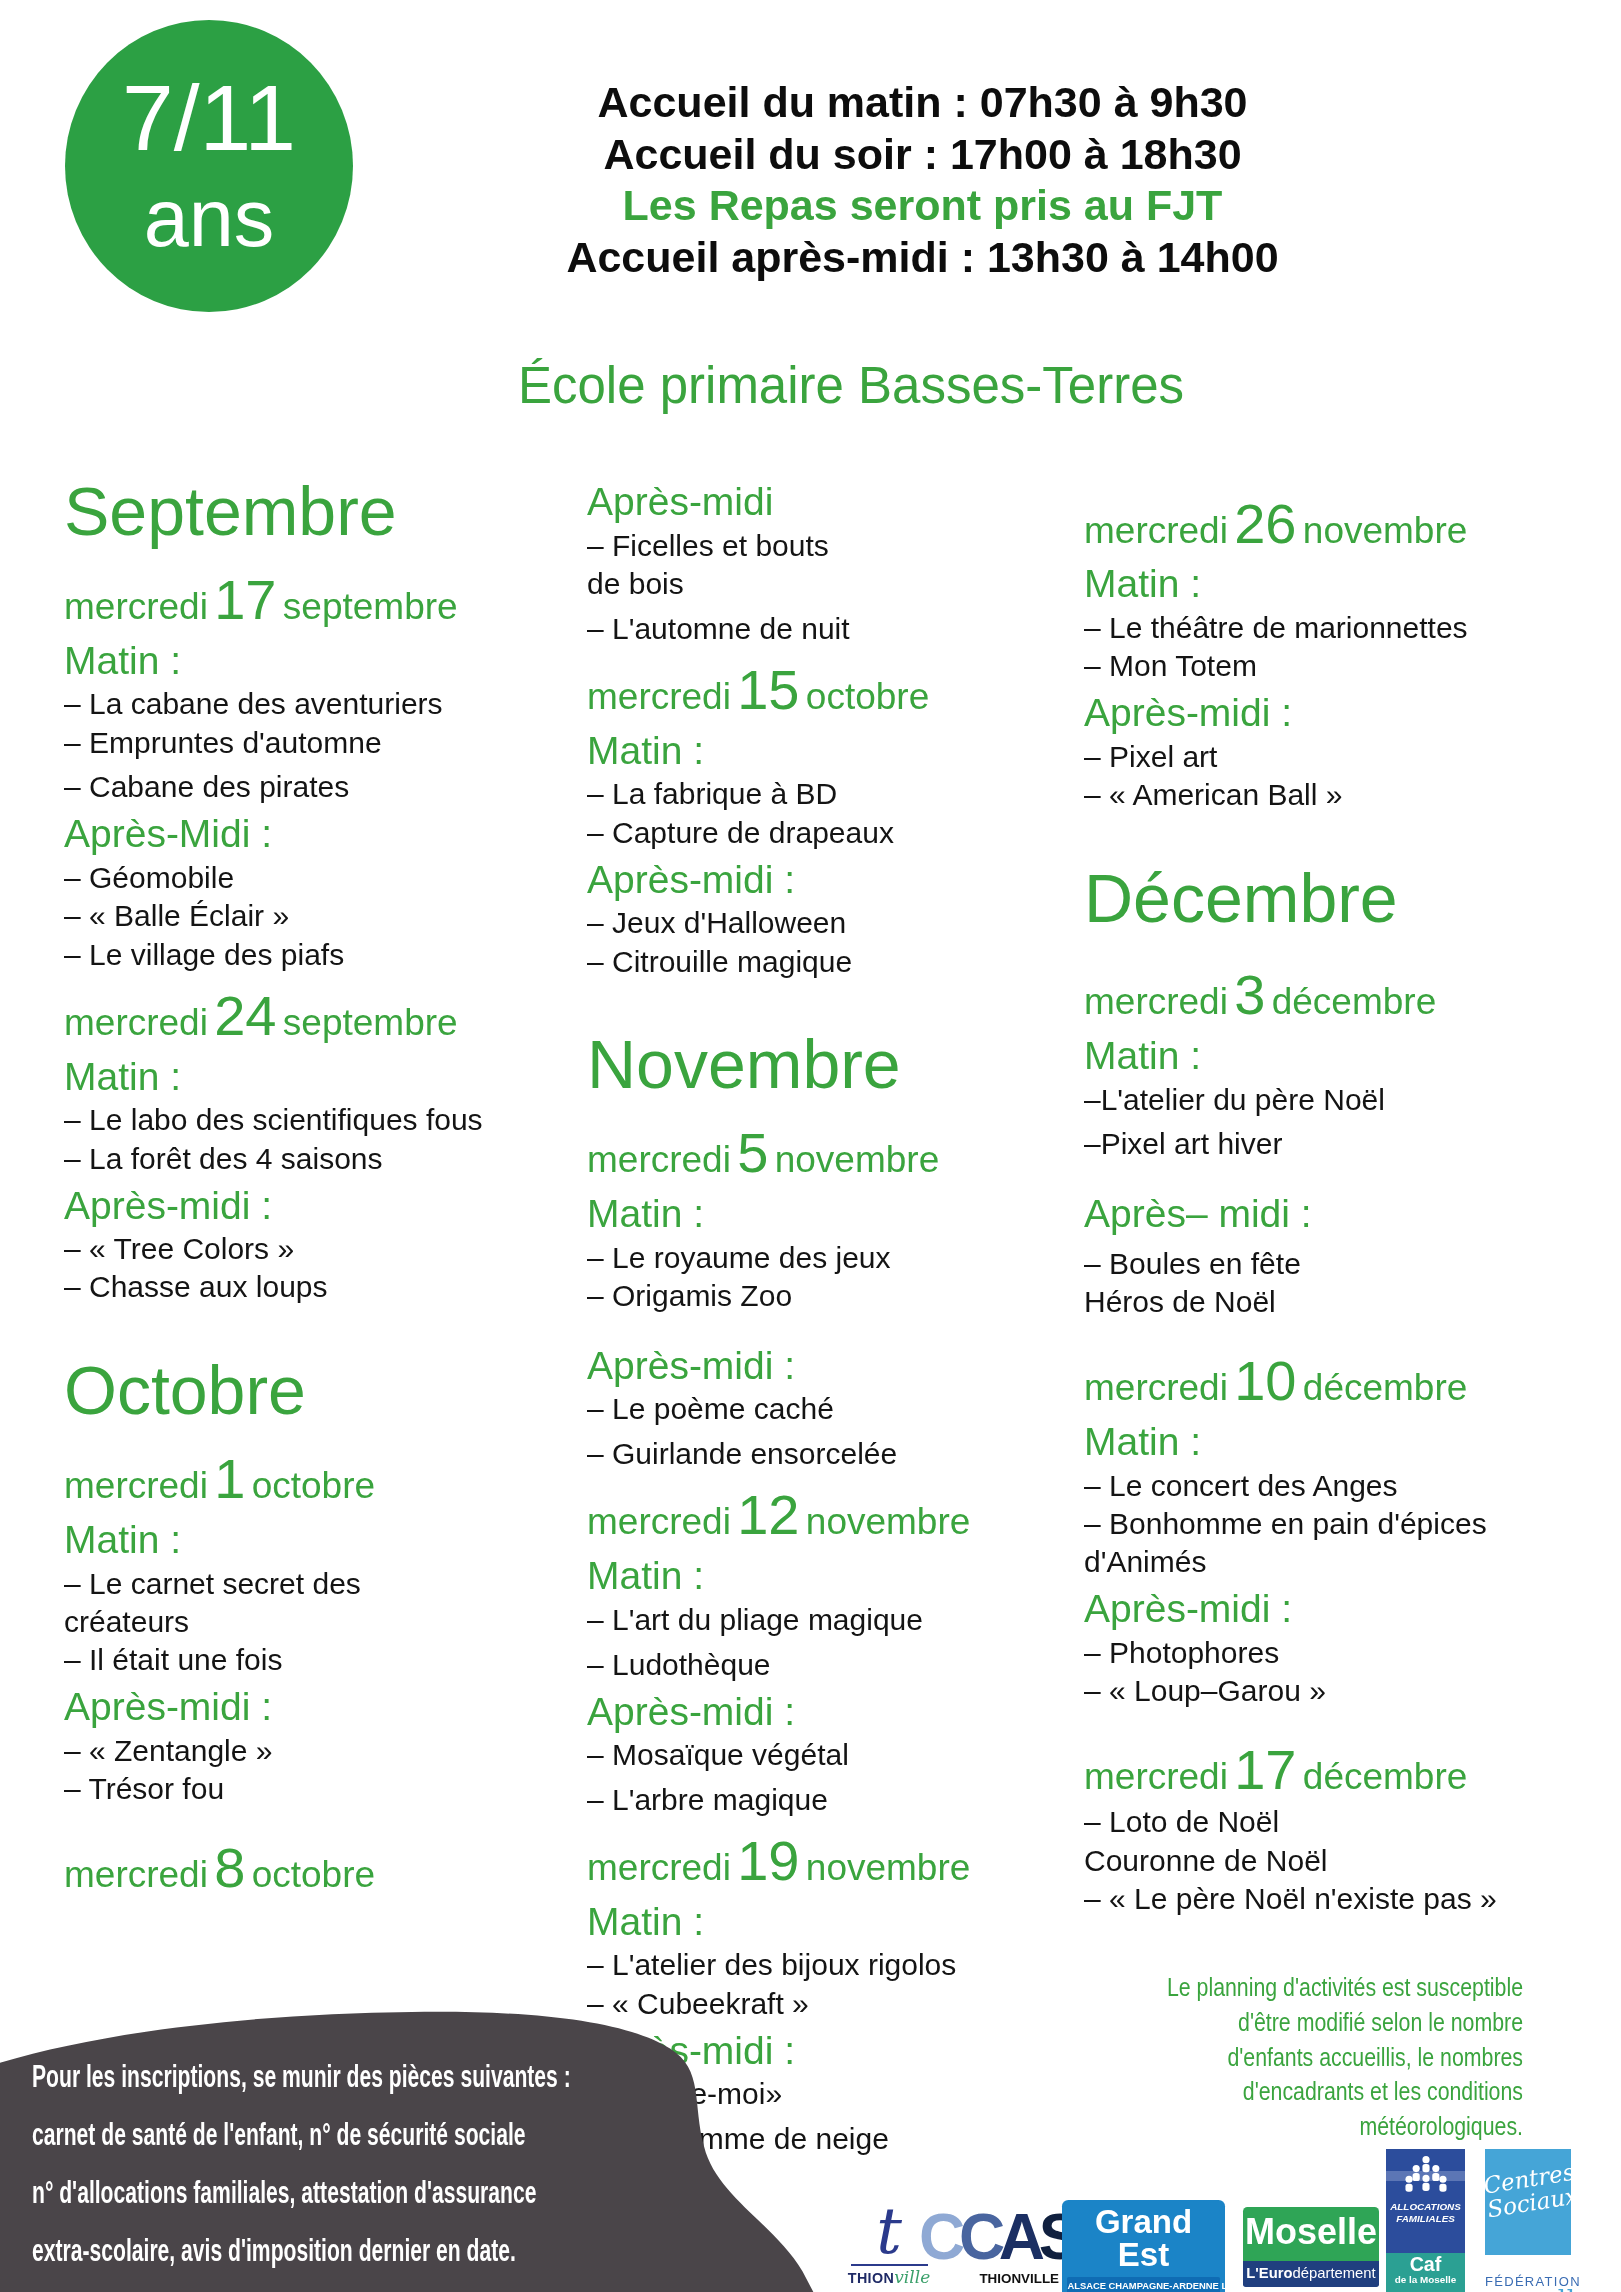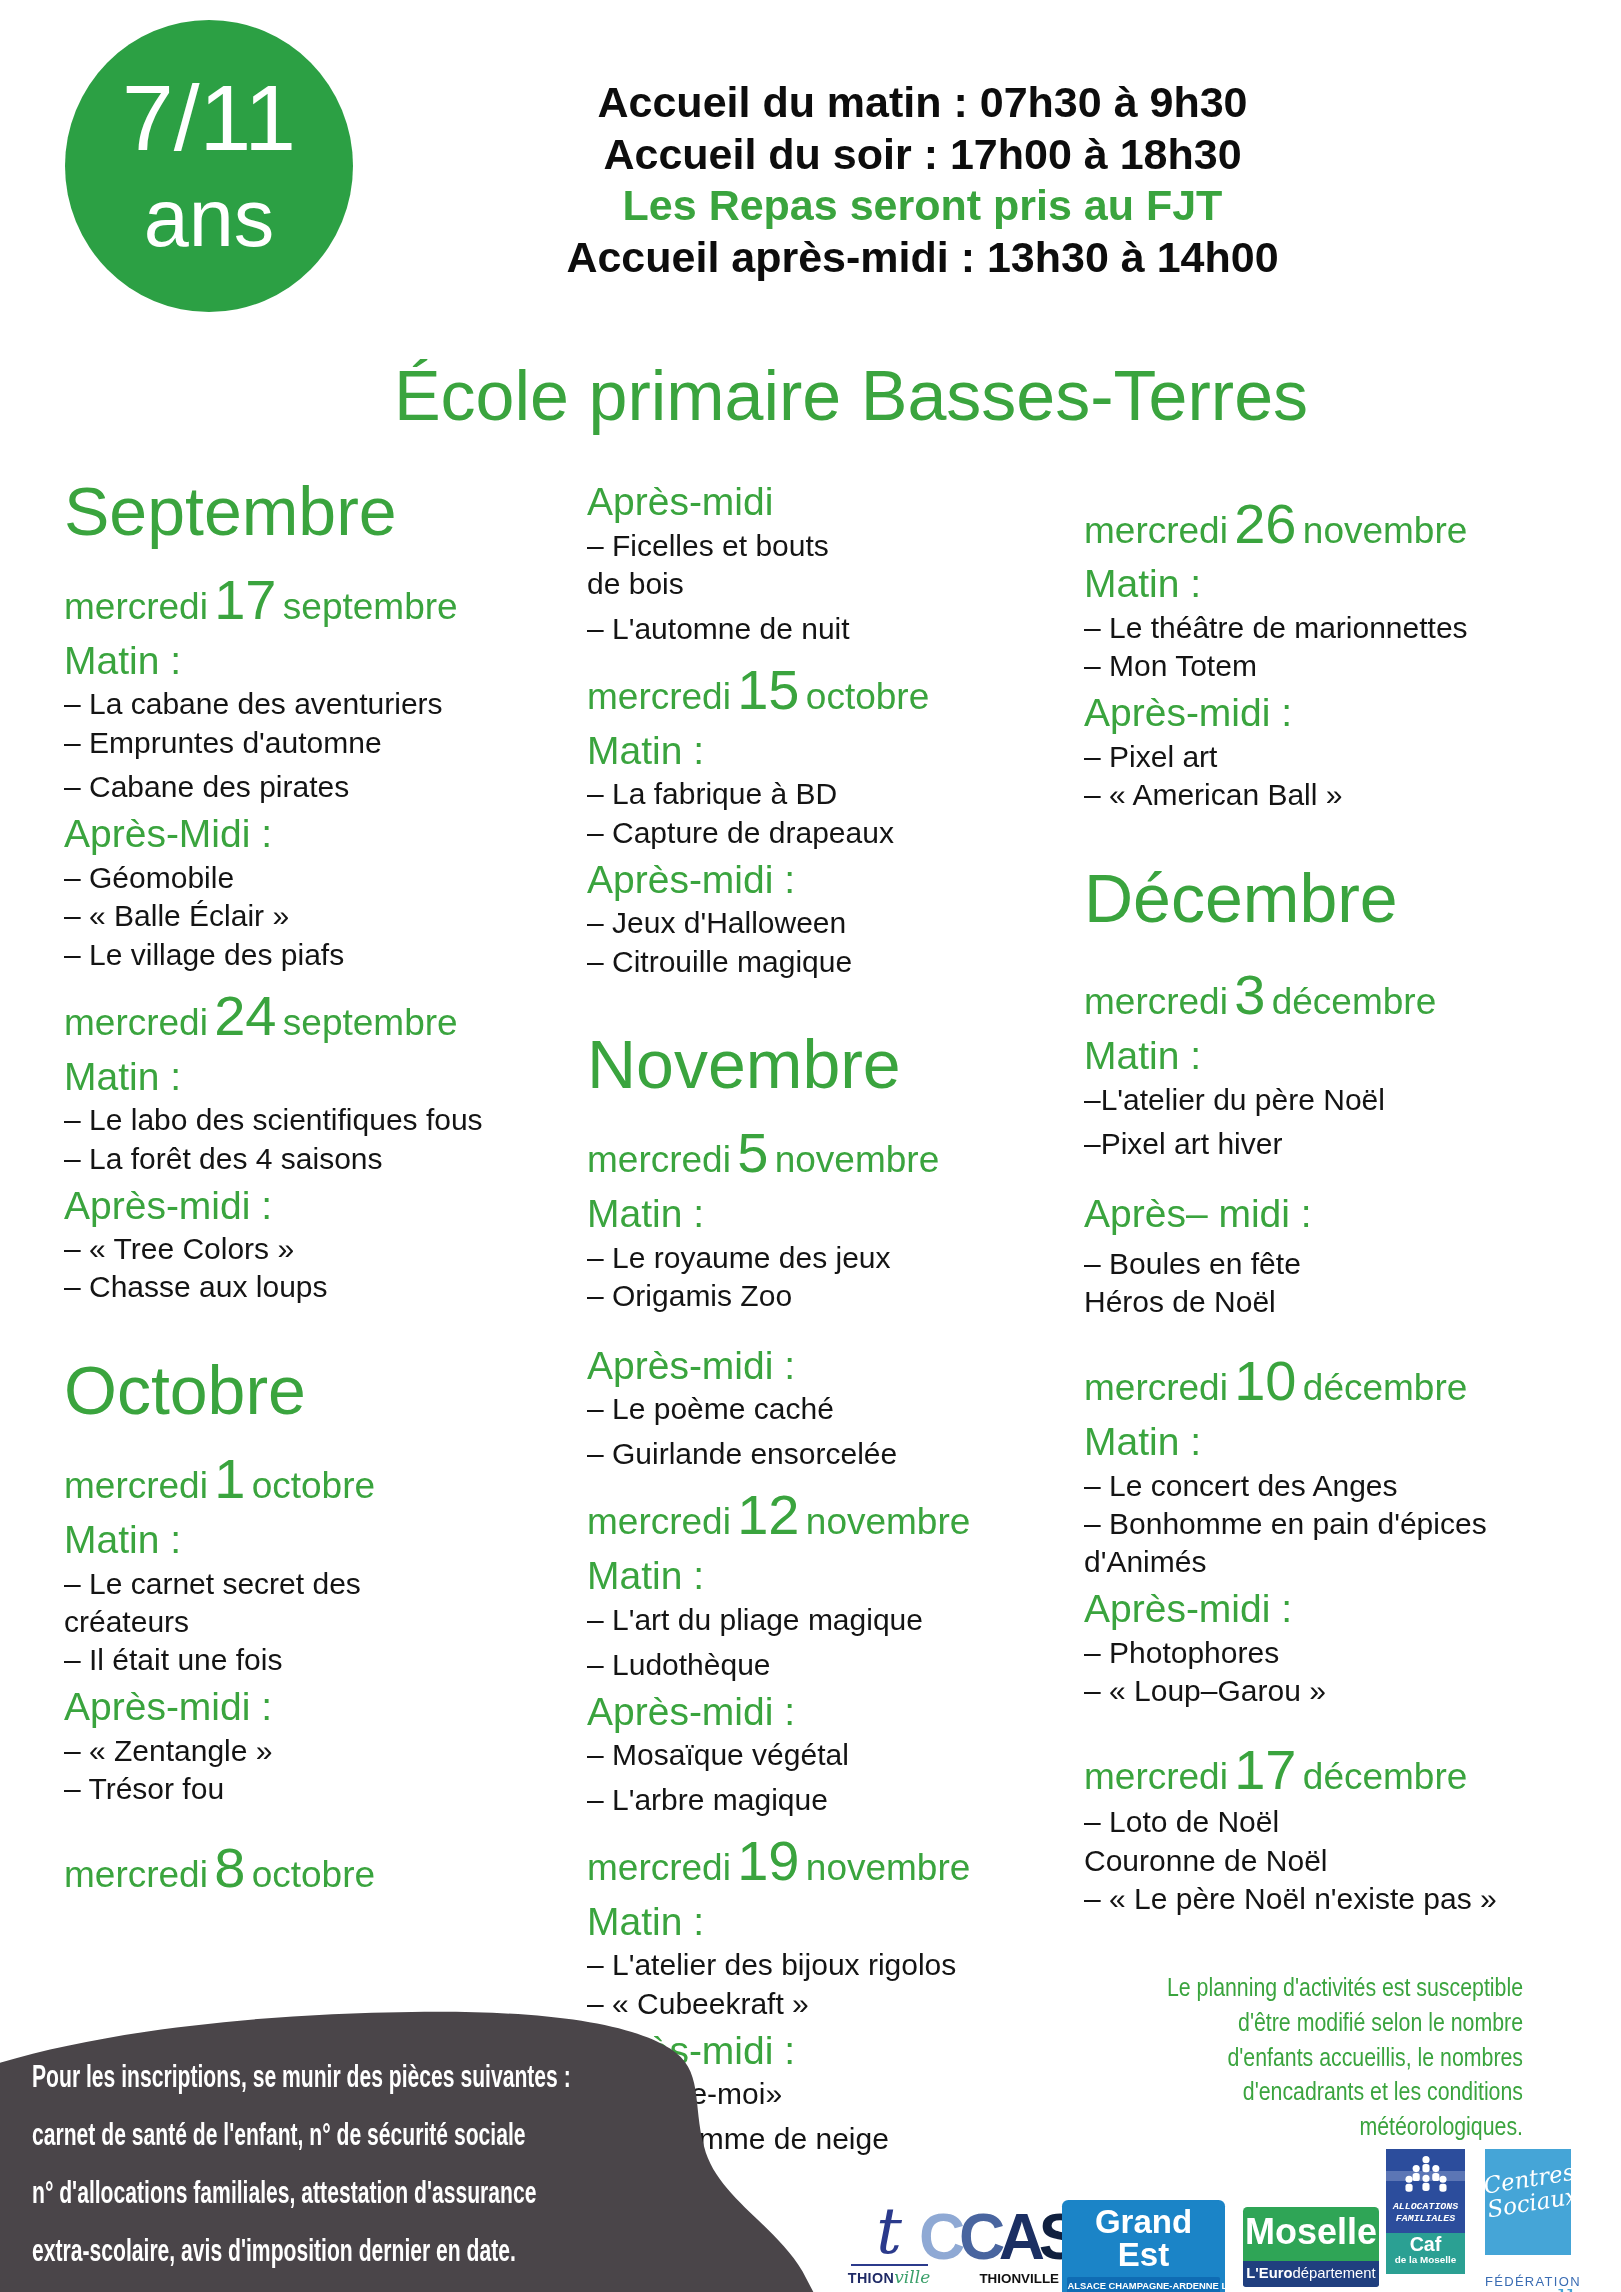--- a/index.html
+++ b/index.html
@@ -24,21 +24,21 @@
   .badge-l1{font-size:93px;line-height:1;padding-top:52px;}
   .badge-l2{font-size:81px;line-height:1;margin-top:13px;}
 
   
   .header{position:absolute;left:466px;top:77px;width:913px;text-align:center;
     font-size:43px;font-weight:bold;line-height:1.2;color:#0d0d0d;}
   .header .green{color:var(--green);}
 
   
   .title{position:absolute;left:81px;top:356px;width:1540px;text-align:center;
-    font-size:70px;color:var(--green);}
+    font-size:51px;color:var(--green);}
 
   
   .col{position:absolute;text-align:left;}
   #col-1{left:64px;top:476px;width:519px;}
   #col-2{left:587px;top:473px;width:502px;}
   #col-3{left:1084px;top:480px;width:537px;}
 
   .month{font-size:68px;line-height:1.05;color:var(--green);margin:0 0 21.5px;}
   .month.gap{margin-top:50px;}
   .date{font-size:37px;color:var(--green);line-height:1.12;margin:12.5px 0 3.6px;white-space:nowrap;}
@@ -83,21 +83,21 @@
   .ge-name{color:#fff;font-size:33px;font-weight:bold;line-height:1;}
   .ge-band{background:#0f6cb4;color:#fff;font-size:9.4px;font-weight:bold;margin-top:5.4px;padding:3.6px 0;border-radius:1.8px;white-space:nowrap;}
 
   .logo-moselle{left:1243px;top:2207px;width:136px;}
   .mo-top{background:#2fa556;color:#fff;font-size:36px;font-weight:bold;line-height:1;
     padding:7.2px 0 10.7px;border-radius:4.5px 4.5px 0 0;}
   .mo-band{background:#203f7f;color:#fff;font-size:14.8px;padding:4.5px 0 5.4px;border-radius:0 0 2.7px 2.7px;}
   .mo-band b{font-weight:bold;}
 
   .logo-caf{left:1386px;top:2149px;width:79px;}
-  .caf-top{background:#2c4d9c;height:84px;position:relative;padding-top:5.4px;box-sizing:border-box;font-family:Liberation Mono, monospace;}
+  .caf-top{background:#2c4d9c;height:104px;position:relative;padding-top:5.4px;box-sizing:border-box;}
   .caf-band{position:absolute;left:0;top:21.5px;width:100%;height:10.7px;background:#5c76b5;}
   .caf-icon{position:relative;display:block;margin:0 auto;}
   .caf-t{color:#fff;font-size:9.9px;font-weight:bold;font-style:italic;line-height:1.15;position:relative;}
   .caf-bottom{background:#2ba093;height:41px;color:#fff;padding-top:1.8px;box-sizing:border-box;}
   .caf-name{font-size:19.7px;font-weight:bold;line-height:1;}
   .caf-sub{font-size:9.9px;font-weight:bold;line-height:1.1;}
 
   .logo-cs{left:1485px;top:2149px;width:86px;}
   .cs-box{background:#45a5d7;height:106px;color:#fff;padding-top:18px;box-sizing:border-box;}
   .cs-script{font-family:"DejaVu Serif",serif;font-style:italic;font-size:23px;line-height:1.05;

